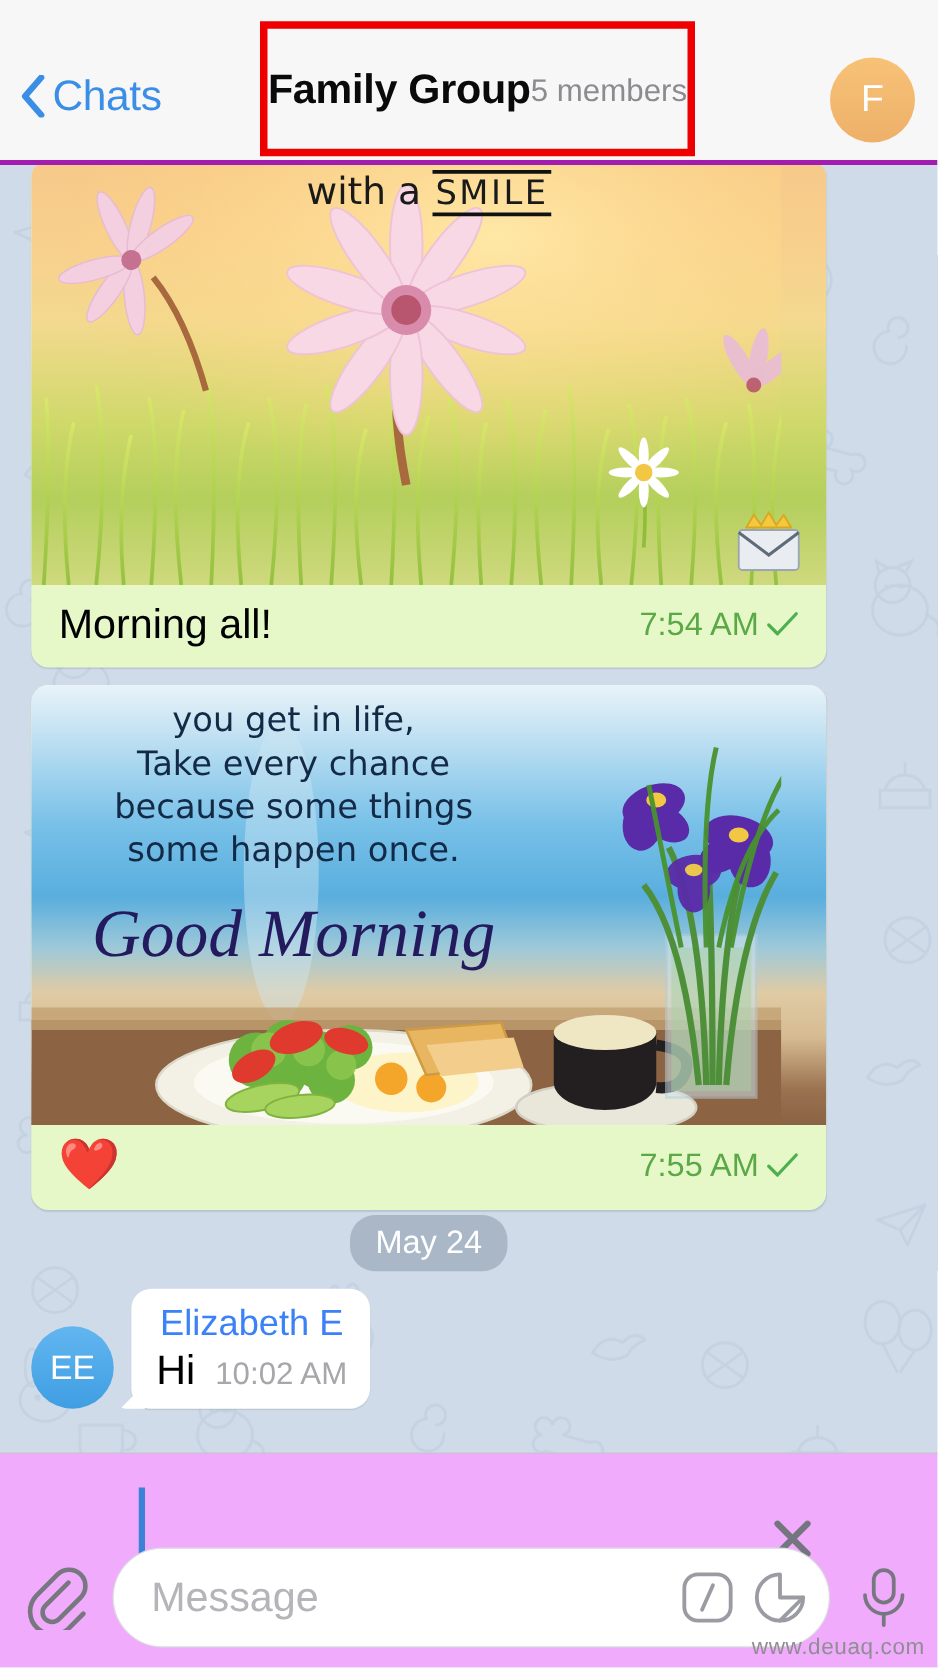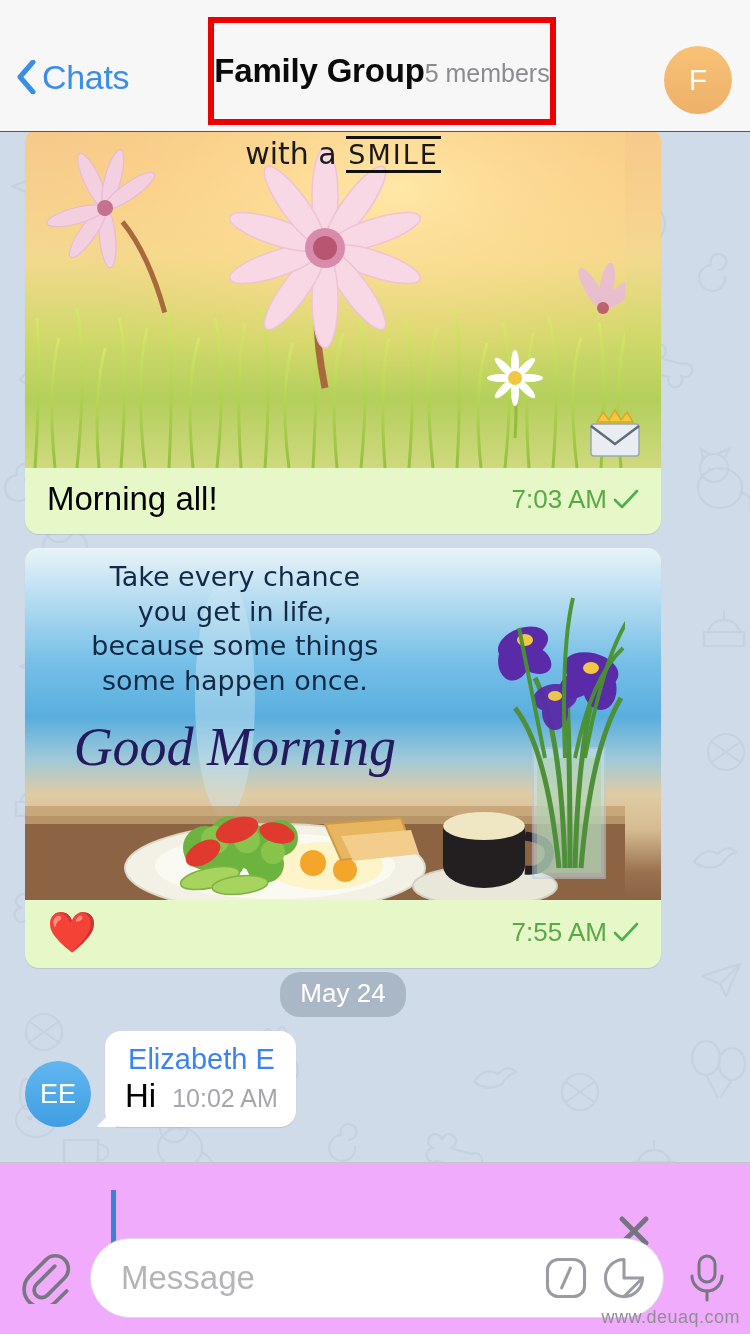--- a/index.html
+++ b/index.html
@@ -12,21 +12,21 @@
     position: relative;
     width: 750px; height: 1334px;
     overflow: hidden;
   }
 
   
   .header {
     position: absolute; top: 0; left: 0;
     width: 750px; height: 132px;
     background: #f7f7f7;
-    border-bottom: 1px solid #a21caf;
+    border-bottom: 4px solid #a21caf;
     z-index: 40;
   }
   .back-btn {
     position: absolute; left: 16px; top: 58px;
     display: flex; align-items: center; gap: 6px;
     color: #3b8ee6; cursor: pointer;
   }
   .chevron-left {
     width: 20px; height: 34px;
     position: relative; top: -1px;
@@ -452,21 +452,21 @@
             <svg class="stampicon" viewBox="0 0 64 52">
               <path d="M14 14 L20 4 L26 12 L32 2 L38 12 L44 4 L50 14 Z" fill="#f6c841" stroke="#d8a91f" stroke-width="1.5"></path>
               <rect x="8" y="16" width="48" height="32" rx="3" fill="#e9edf2" stroke="#9aa6b3" stroke-width="1.5"></rect>
               <path d="M8 18 L32 36 L56 18" fill="none" stroke="#5f6b78" stroke-width="2.4"></path>
             </svg>
           </div>
         </div>
         <div class="bubble-caption">
           <span class="caption-text">Morning all!</span>
           <span class="meta">
-            <span class="meta-time">7:03 AM</span>
+            <span class="meta-time">7:54 AM</span>
             <svg class="check" viewBox="0 0 26 20">
               <path d="M2 11 L9 18 L24 2" fill="none" stroke="#4caf50" stroke-width="2.6" stroke-linecap="round" stroke-linejoin="round"></path>
             </svg>
           </span>
         </div>
       </div>
 
       <div class="bubble-out" style="margin-top:14px;">
         <div class="bubble-photo">
           <div class="photo2">
@@ -549,22 +549,22 @@
               </g>
 
               <g stroke="#49922f" stroke-width="4" fill="none" opacity="0.95">
                 <path d="M520 210 q-18 -90 -26 -130"></path>
                 <path d="M560 210 q18 -100 44 -140"></path>
                 <path d="M540 210 q-4 -110 8 -160"></path>
                 <path d="M550 210 q16 -80 48 -110"></path>
               </g>
             </svg>
             <div class="quote">
+              <div>you get in life,</div>
               <div>Take every chance</div>
-              <div>you get in life,</div>
               <div>because some things</div>
               <div>some happen once.</div>
             </div>
             <div class="goodmorning">Good Morning</div>
           </div>
         </div>
         <div class="bubble-caption">
           <span class="caption-emoji">❤️</span>
           <span class="meta">
             <span class="meta-time">7:55 AM</span>

